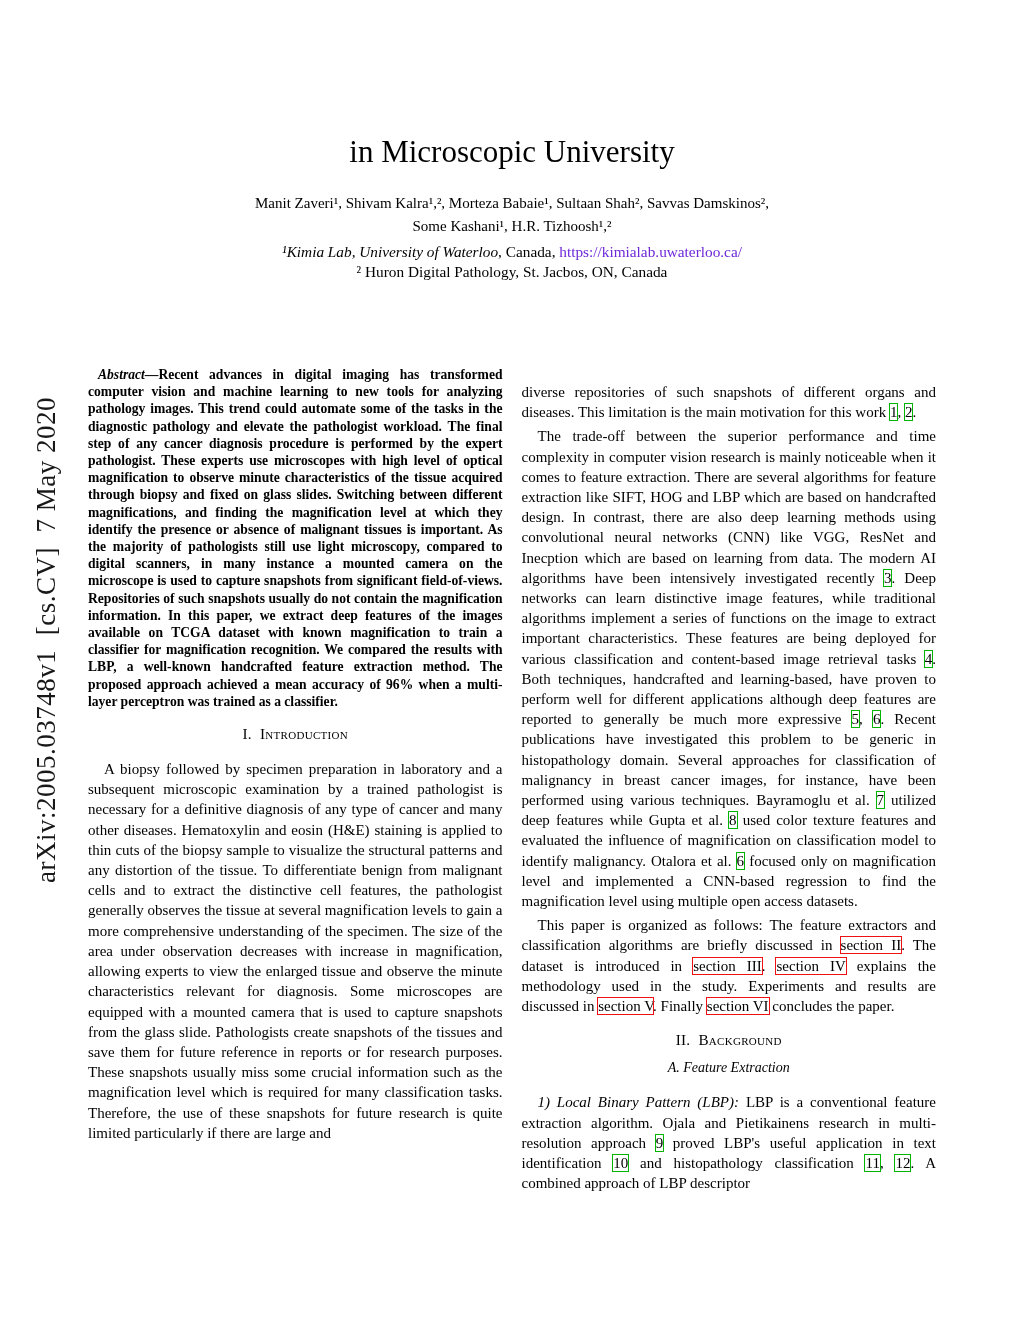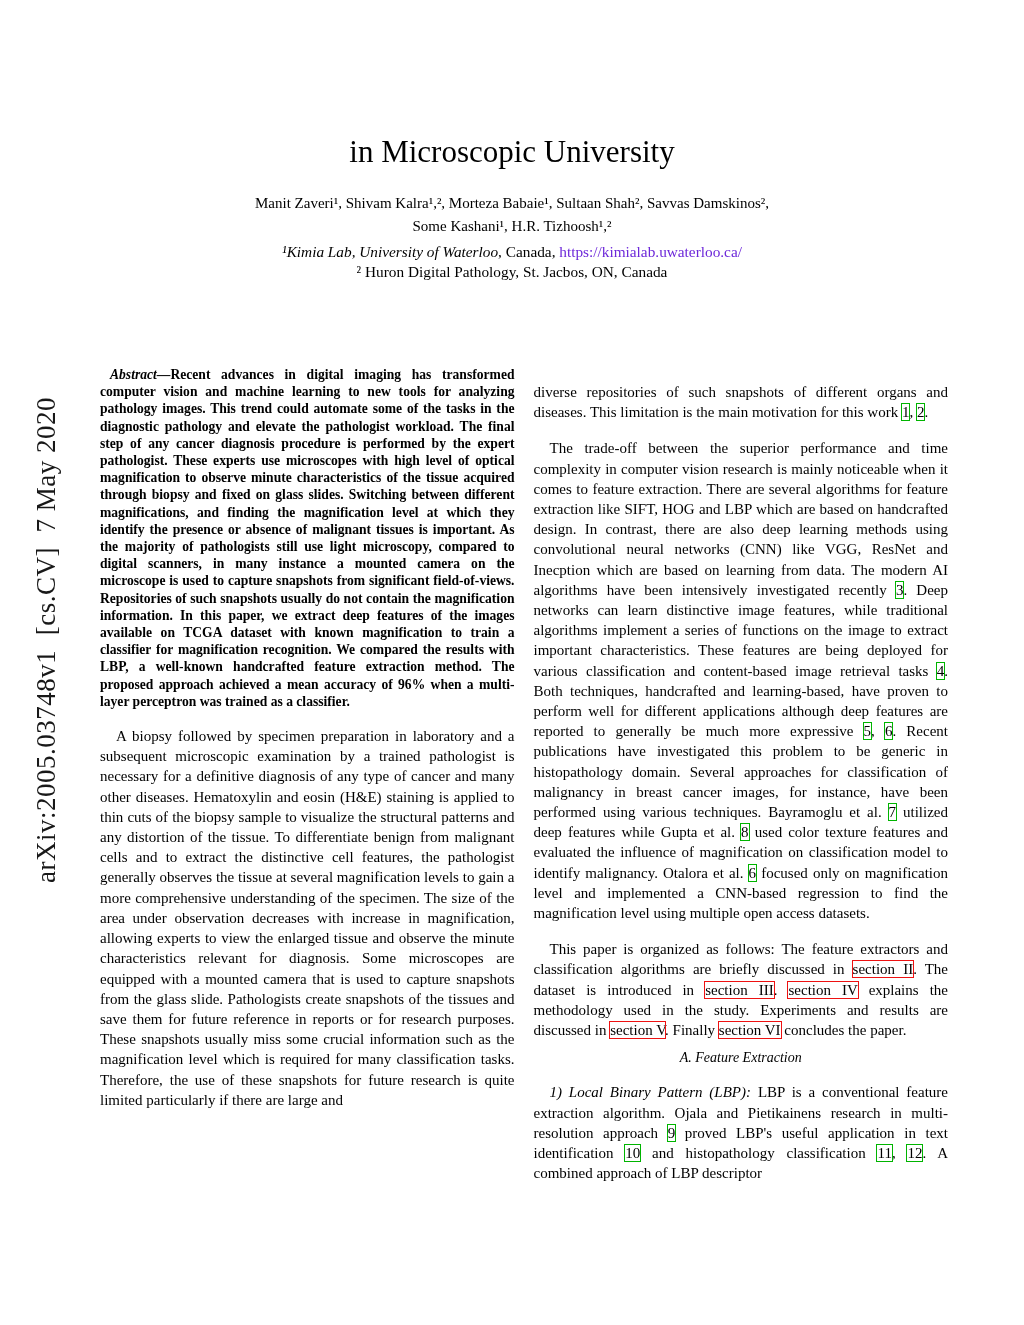--- a/index.html
+++ b/index.html
@@ -15,35 +15,35 @@
     transform:translate(-50%,-50%) rotate(-90deg);
     transform-origin:center center;
     font-size:27px; color:#181818; white-space:pre; letter-spacing:0.5px;
   }
   .header { position:absolute; top:128px; left:0; width:100%; text-align:center; }
   .title { font-size:31px; font-weight:400; line-height:48px; }
   .authors { margin-top:16px; font-size:15px; line-height:23px; }
   .affils { margin-top:4px; font-size:15.3px; line-height:20px; }
   .affil-italic { font-style:italic; }
   .columns {
-    position:absolute; top:366px; left:100px; width:848px;
+    position:absolute; top:366px; left:88px; width:848px;
     display:flex; gap:19px;
   }
   .col { width:414.5px; }
   p { text-align:justify; }
   .abstract, .index-terms {
     font-size:13.6px; line-height:17.2px; font-weight:bold;
   }
   .abstract { text-indent:10px; }
   .index-terms { text-indent:10px; margin-top:3px; }
   .lead-bi { font-style:italic; font-weight:bold; }
   .lead-i { font-style:italic; }
   .body-p { font-size:15px; line-height:20.2px; text-indent:16px;margin-top:16px; }
   .body-p.noindent { text-indent:0; }
-  .body-p + .body-p { margin-top:16px; }
+  .body-p + .body-p { margin-top:4px; }
   .sec-heading {
     text-align:center; font-size:15.2px; font-weight:400;
     margin-top:15px; margin-bottom:11px; letter-spacing:0.3px;
   }
   .sec-heading .sec-num { margin-right:8px; }
   .sc { font-variant:small-caps; }
   .subsec {
     font-style:italic; font-weight:400; font-size:14px;
     margin-top:10px; margin-bottom:9px; text-align:center;
   }
@@ -75,25 +75,27 @@
     <div class="affils">
       <div><span class="affil-italic">¹Kimia Lab, University of Waterloo</span><span>, Canada, </span><a href="#" class="url">https://kimialab.uwaterloo.ca/</a></div>
       <div>² Huron Digital Pathology, St. Jacbos, ON, Canada</div>
     </div>
   </div>
 
   <div class="columns">
 
     <div class="col">
       <p class="abstract"><span class="lead-bi">Abstract</span><span>—Recent advances in digital imaging has transformed computer vision and machine learning to new tools for analyzing pathology images. This trend could automate some of the tasks in the diagnostic pathology and elevate the pathologist workload. The final step of any cancer diagnosis procedure is performed by the expert pathologist. These experts use microscopes with high level of optical magnification to observe minute characteristics of the tissue acquired through biopsy and fixed on glass slides. Switching between different magnifications, and finding the magnification level at which they identify the presence or absence of malignant tissues is important. As the majority of pathologists still use light microscopy, compared to digital scanners, in many instance a mounted camera on the microscope is used to capture snapshots from significant field-of-views. Repositories of such snapshots usually do not contain the magnification information. In this paper, we extract deep features of the images available on TCGA dataset with known magnification to train a classifier for magnification recognition. We compared the results with LBP, a well-known handcrafted feature extraction method. The proposed approach achieved a mean accuracy of 96% when a multi-layer perceptron was trained as a classifier.</span></p>
+      <h2 class="sec-heading"><span class="sec-num">I.</span><span class="sc">Introduction</span></h2>
       <p class="body-p">A biopsy followed by specimen preparation in laboratory and a subsequent microscopic examination by a trained pathologist is necessary for a definitive diagnosis of any type of cancer and many other diseases. Hematoxylin and eosin (H&amp;E) staining is applied to thin cuts of the biopsy sample to visualize the structural patterns and any distortion of the tissue. To differentiate benign from malignant cells and to extract the distinctive cell features, the pathologist generally observes the tissue at several magnification levels to gain a more comprehensive understanding of the specimen. The size of the area under observation decreases with increase in magnification, allowing experts to view the enlarged tissue and observe the minute characteristics relevant for diagnosis. Some microscopes are equipped with a mounted camera that is used to capture snapshots from the glass slide. Pathologists create snapshots of the tissues and save them for future reference in reports or for research purposes. These snapshots usually miss some crucial information such as the magnification level which is required for many classification tasks. Therefore, the use of these snapshots for future research is quite limited particularly if there are large and</p>
     </div>
 
     <div class="col">
       <p class="body-p noindent">diverse repositories of such snapshots of different organs and diseases. This limitation is the main motivation for this work <span class="cite">1</span>, <span class="cite">2</span>.</p>
       <p class="body-p">The trade-off between the superior performance and time complexity in computer vision research is mainly noticeable when it comes to feature extraction. There are several algorithms for feature extraction like SIFT, HOG and LBP which are based on handcrafted design. In contrast, there are also deep learning methods using convolutional neural networks (CNN) like VGG, ResNet and Inecption which are based on learning from data. The modern AI algorithms have been intensively investigated recently <span class="cite">3</span>. Deep networks can learn distinctive image features, while traditional algorithms implement a series of functions on the image to extract important characteristics. These features are being deployed for various classification and content-based image retrieval tasks <span class="cite">4</span>. Both techniques, handcrafted and learning-based, have proven to perform well for different applications although deep features are reported to generally be much more expressive <span class="cite">5</span>, <span class="cite">6</span>. Recent publications have investigated this problem to be generic in histopathology domain. Several approaches for classification of malignancy in breast cancer images, for instance, have been performed using various techniques. Bayramoglu et al. <span class="cite">7</span> utilized deep features while Gupta et al. <span class="cite">8</span> used color texture features and evaluated the influence of magnification on classification model to identify malignancy. Otalora et al. <span class="cite">6</span> focused only on magnification level and implemented a CNN-based regression to find the magnification level using multiple open access datasets.</p>
       <p class="body-p">This paper is organized as follows: The feature extractors and classification algorithms are briefly discussed in <span class="secref">section II</span>. The dataset is introduced in <span class="secref">section III</span>. <span class="secref">section IV</span> explains the methodology used in the study. Experiments and results are discussed in <span class="secref">section V</span>. Finally <span class="secref">section VI</span> concludes the paper.</p>
+      <h2 class="sec-heading"><span class="sec-num">II.</span><span class="sc">Background</span></h2>
       <h3 class="subsec">A. Feature Extraction</h3>
       <p class="body-p"><span class="lead-i">1) Local Binary Pattern (LBP):</span><span> LBP is a conventional feature extraction algorithm. Ojala and Pietikainens research in multi-resolution approach <span class="cite">9</span> proved LBP's useful application in text identification <span class="cite">10</span> and histopathology classification <span class="cite">11</span>, <span class="cite">12</span>. A combined approach of LBP descriptor</span></p>
     </div>
 
   </div>
 </div>
 
 </body></html>

